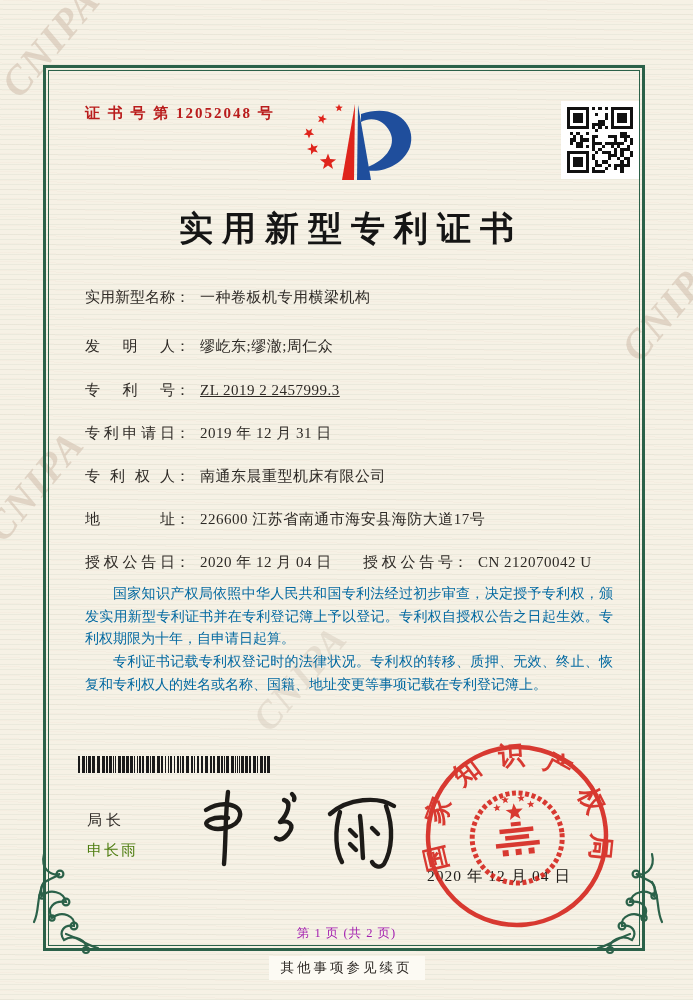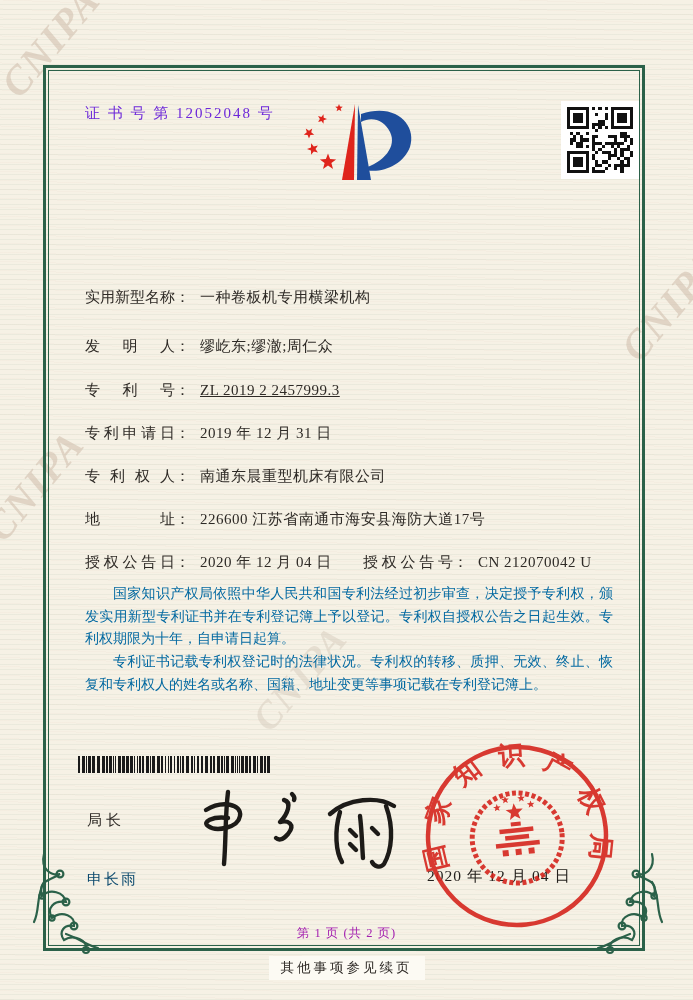--- a/index.html
+++ b/index.html
@@ -35,21 +35,21 @@
   }
   .frame::before{
     content:""; position:absolute; inset:2px; border:1px solid #2b6149;
   }
   .corner-orn{ position:absolute; z-index:3; }
   .corner-orn.left { left:30px;  top:852px; }
   .corner-orn.right{ left:596px; top:852px; transform:scaleX(-1); }
 
   .certno{
     position:absolute; left:85px; top:104px; z-index:4;
-    font-size:15px; letter-spacing:2px; color:#6d28d9;
+    font-size:15px; letter-spacing:2px; color:#b91c1c;font-weight:bold;
   }
   .logo{ position:absolute; left:293px; top:100px; z-index:4; }
   .qr-wrap{
     position:absolute; left:561px; top:101px; width:78px; height:78px;
     background:#fff; z-index:4; display:flex; align-items:center; justify-content:center;
   }
   .title{
     position:absolute; left:0; top:206px; width:100%; z-index:4;
     text-align:center; font-size:34px; font-weight:900; color:#151515;
     letter-spacing:9px; text-indent:9px;
@@ -64,21 +64,21 @@
 
   .body-text{
     position:absolute; left:85px; top:583px; width:528px; z-index:4;
     font-size:14px; line-height:1.62; color:#0369a1; text-align:justify;
   }
   .body-text p{ text-indent:2em; }
 
   .barcode{ position:absolute; left:78px; top:756px; z-index:4; }
 
   .sig-title{ position:absolute; left:87px; top:811px; z-index:4; font-size:15px; letter-spacing:4px; color:#2e2a26; }
-  .sig-name { position:absolute; left:87px; top:841px; z-index:4; font-size:15px; letter-spacing:2px; color:#0c4a6e;margin-top:29px; }
+  .sig-name { position:absolute; left:87px; top:841px; z-index:4; font-size:15px; letter-spacing:2px; color:#4d7c0f; }
   .sig-hand { position:absolute; left:188px; top:780px; z-index:4; }
 
   .seal-date{
     position:absolute; left:427px; top:866px; z-index:4;
     font-size:15.5px; color:#23201d; letter-spacing:1px; white-space:nowrap;
   }
   .seal{ position:absolute; left:421px; top:740px; z-index:5; opacity:.9; transform:rotate(-6deg); }
 
   .page-num{
     position:absolute; left:0; top:925px; width:100%; z-index:4;
@@ -261,20 +261,21 @@
         <rect x="2" y="2" width="3" height="3" fill="#111"></rect>
         <rect x="14" y="0" width="7" height="7" fill="#111"></rect>
         <rect x="15" y="1" width="5" height="5" fill="#fff"></rect>
         <rect x="16" y="2" width="3" height="3" fill="#111"></rect>
         <rect x="0" y="14" width="7" height="7" fill="#111"></rect>
         <rect x="1" y="15" width="5" height="5" fill="#fff"></rect>
         <rect x="2" y="16" width="3" height="3" fill="#111"></rect>
       </svg>
   </div>
 
+  <h1 class="title">实用新型专利证书</h1>
 
   <div class="frow r1">
     <span class="flabel">实用新型名称</span><span class="fcolon">：</span><span class="fvalue">一种卷板机专用横梁机构</span>
   </div>
   <div class="frow r2">
     <span class="flabel">发明人</span><span class="fcolon">：</span><span class="fvalue">缪屹东;缪澈;周仁众</span>
   </div>
   <div class="frow r3">
     <span class="flabel">专利号</span><span class="fcolon">：</span><span class="fvalue">ZL 2019 2 2457999.3</span>
   </div>

